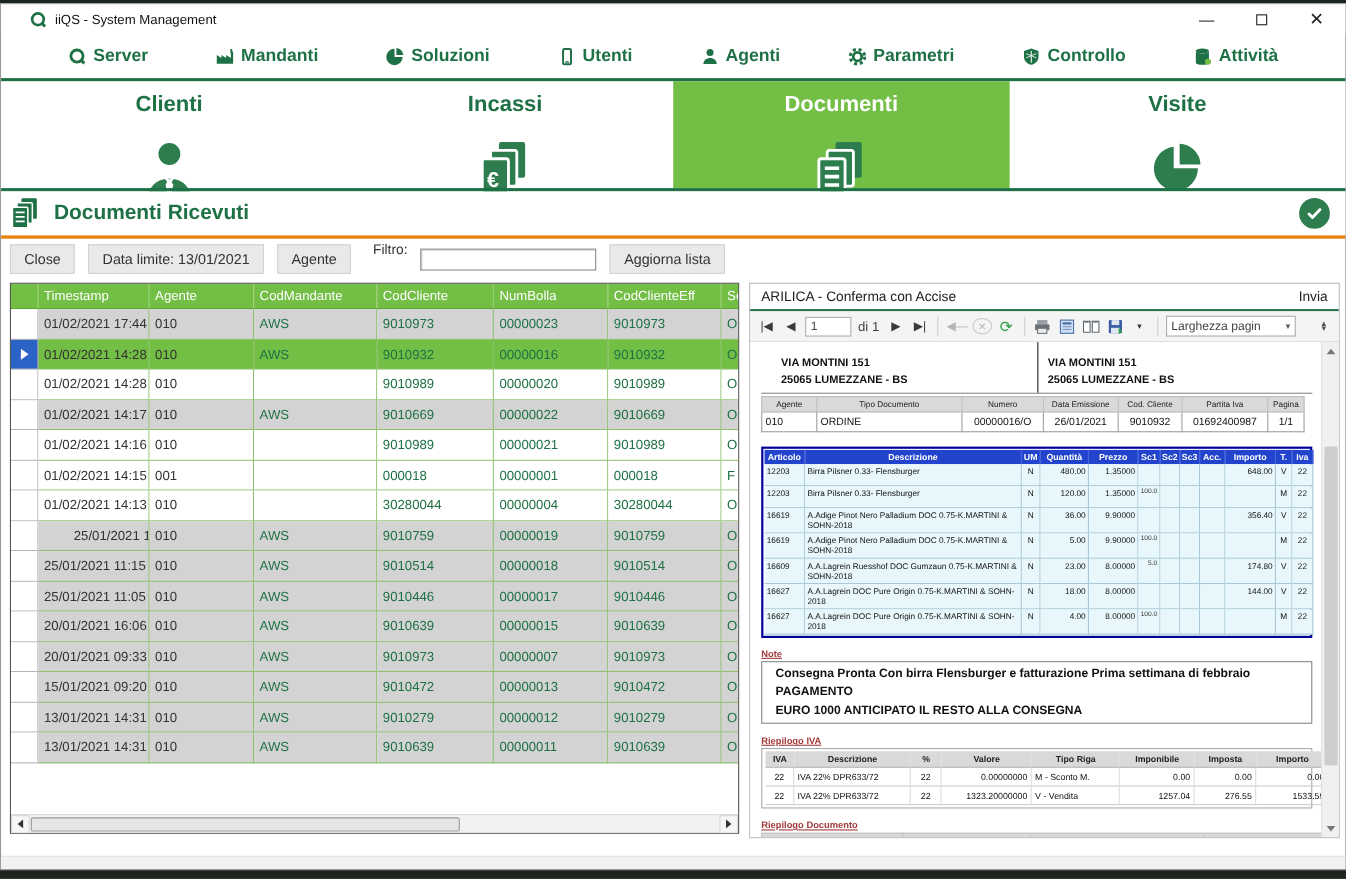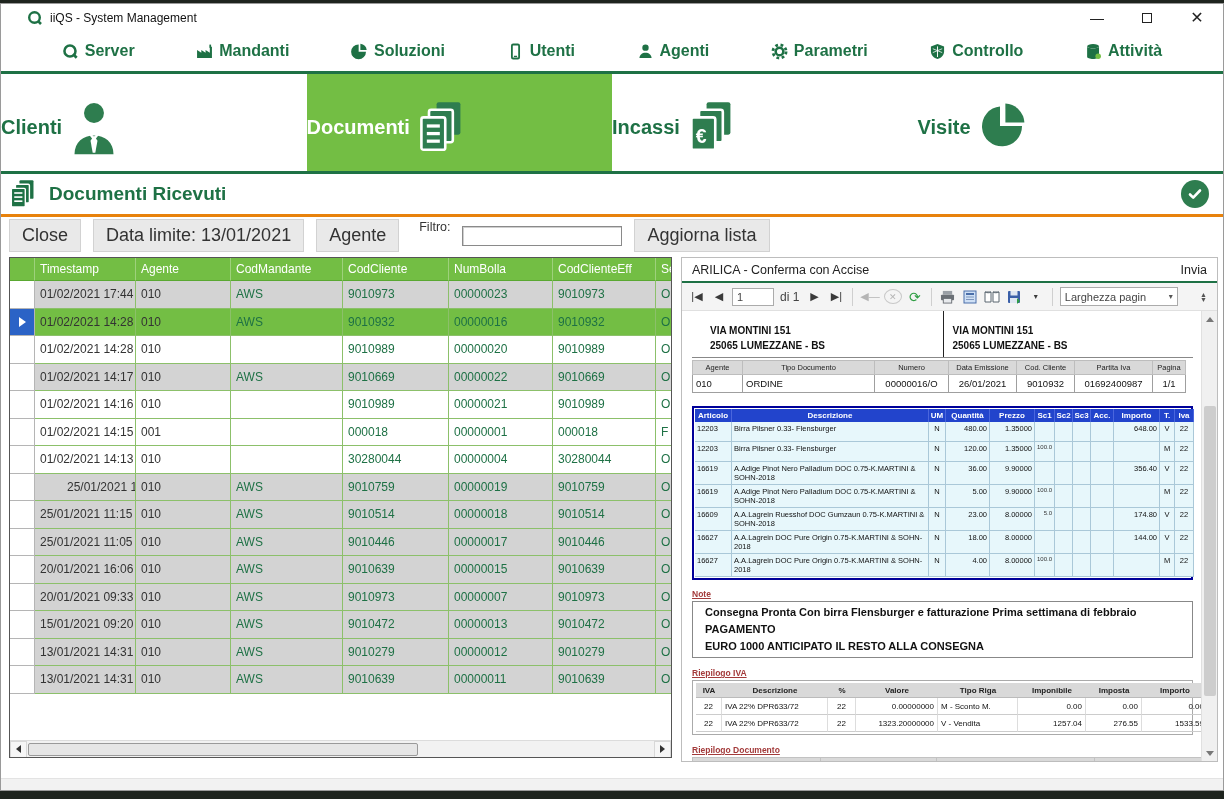--- a/index.html
+++ b/index.html
@@ -16,37 +16,37 @@
   .winbtn .maxsq { width:10px; height:10px; border:1.4px solid #222; display:inline-block; }
 
   
   .menubar { position:absolute; left:0; top:27px; width:100%; height:40px; display:flex; align-items:center; justify-content:space-around; padding:0 30px; }
   .menu-item { display:flex; align-items:center; gap:6px; color:#1E7145; font-size:16px; font-weight:600; cursor:pointer; }
   .menu-item .micon { width:17px; height:17px; display:inline-block; }
   .hline-green { position:absolute; left:0; width:100%; height:3px; background:#1E7145; }
 
   
   .tabstrip { position:absolute; left:0; top:70px; width:100%; height:97px; display:flex; }
-  .tab { flex:1 1 0; display:flex; flex-direction:row; align-items:center; padding-top:10px; gap:6px; cursor:pointer; background:#fff; }
+  .tab { flex:1 1 0; display:flex; flex-direction:column; align-items:center; padding-top:10px; gap:20px; cursor:pointer; background:#fff; }
   .tab .tlabel { font-size:20px; font-weight:bold; color:#1E7145; }
   .tab.active { background:#73BE44; }
   .tab.active .tlabel { color:#fff; }
   .tab .ticon { width:52px; height:56px; }
 
   
   .sectionbar { position:absolute; left:0; top:170px; width:100%; height:40px; background:#fff; display:flex; align-items:center; }
   .sectionbar .sicon { width:28px; height:30px; margin-left:8px; }
   .sectionbar .stitle { font-size:19px; font-weight:bold; color:#1E7145; margin-left:12px; }
   .badge { position:absolute; right:14px; top:6px; width:28px; height:28px; border-radius:50%; background:#2E7D4F; display:flex; align-items:center; justify-content:center; }
   .badge svg { width:16px; height:16px; }
   .hline-orange { position:absolute; left:0; top:210px; width:100%; height:3px; background:#E8820C; }
 
   
   .cmdbar { position:absolute; left:0; top:213px; width:100%; height:37px; display:flex; align-items:center; gap:12px; padding-left:8px; }
-  .cmdbtn { background:#e9e9e9; border:1px solid #d2d2d2; color:#333; font-size:18px; padding:5px 12px; cursor:pointer; white-space:nowrap; }
+  .cmdbtn { background:#e9e9e9; border:1px solid #d2d2d2; color:#333; font-size:13px; padding:5px 12px; cursor:pointer; white-space:nowrap; }
   .filtro-label { font-size:12.5px; color:#333; margin-left:8px; align-self:flex-start; padding-top:3px; }
   .filtro-input { width:160px; height:20px; border:1px solid #8a8a8a; box-shadow:inset 1px 1px 0 #cfcfcf; font-size:12px; padding:0 4px; }
 
   
   .grid-wrap { position:absolute; left:8px; top:253px; width:663px; height:501px; border:1px solid #555; background:#fff; overflow:hidden; }
   .grid-row { display:flex; height:27.5px; }
   .grid-row.hdr { height:23px; }
   .gcell { border-right:1px solid #8CC06A; border-bottom:1px solid #8CC06A; font-size:12px; padding:0 5px; display:flex; align-items:center; overflow:hidden; white-space:nowrap; }
   .hdr .gcell { background:#73BE44; color:#fff; border-right:1px solid #9ed17c; border-bottom:1px solid #5aa832; }
   .sel-cell { width:25px; flex:0 0 25px; background:#fff; border-right:1px solid #b5b5b5; border-bottom:1px solid #b5b5b5; display:flex; align-items:center; justify-content:center; }
@@ -229,41 +229,41 @@
         <span class="tlabel">Clienti</span>
         <span class="ticon">
           <svg viewBox="0 0 24 26">
             <circle cx="12" cy="6" r="4.6" fill="#2E7D4F"></circle>
             <path d="M3 25c0-5.5 4-8.6 9-8.6s9 3.1 9 8.6z" fill="#2E7D4F"></path>
             <path d="M12 16.4l-1.6 2.4 1 5.6h1.2l1-5.6z" fill="#fff"></path>
             <path d="M9.8 15.2L12 18l2.2-2.8" fill="none" stroke="#fff" stroke-width="1.1"></path>
           </svg>
         </span>
       </div>
+      <div class="tab">
+        <span class="tlabel">Incassi</span>
+        <span class="ticon">
+          <svg viewBox="0 0 24 26">
+            <rect x="9.5" y="1" width="11" height="15" rx="1" fill="#2E7D4F"></rect>
+            <rect x="6" y="4.5" width="11" height="15" rx="1" fill="#2E7D4F" stroke="#fff" stroke-width="1.2"></rect>
+            <rect x="2.5" y="8" width="11" height="15" rx="1" fill="#2E7D4F" stroke="#fff" stroke-width="1.2"></rect>
+            <text x="4.5" y="20" font-size="9" font-weight="bold" fill="#fff" font-family="Liberation Sans,sans-serif">€</text>
+          </svg>
+        </span>
+      </div>
       <div class="tab active">
         <span class="tlabel">Documenti</span>
         <span class="ticon">
           <svg viewBox="0 0 24 26">
             <rect x="9.5" y="1" width="11" height="15" rx="1" fill="#2E7D4F"></rect>
             <rect x="6" y="4.5" width="11" height="15" rx="1" fill="#2E7D4F" stroke="#fff" stroke-width="1.2"></rect>
             <rect x="2.5" y="8" width="11" height="15" rx="1" fill="#2E7D4F" stroke="#fff" stroke-width="1.2"></rect>
             <line x1="5" y1="12" x2="11" y2="12" stroke="#fff" stroke-width="1.5"></line>
             <line x1="5" y1="15.5" x2="11" y2="15.5" stroke="#fff" stroke-width="1.5"></line>
             <line x1="5" y1="19" x2="11" y2="19" stroke="#fff" stroke-width="1.5"></line>
-          </svg>
-        </span>
-      </div>
-      <div class="tab">
-        <span class="tlabel">Incassi</span>
-        <span class="ticon">
-          <svg viewBox="0 0 24 26">
-            <rect x="9.5" y="1" width="11" height="15" rx="1" fill="#2E7D4F"></rect>
-            <rect x="6" y="4.5" width="11" height="15" rx="1" fill="#2E7D4F" stroke="#fff" stroke-width="1.2"></rect>
-            <rect x="2.5" y="8" width="11" height="15" rx="1" fill="#2E7D4F" stroke="#fff" stroke-width="1.2"></rect>
-            <text x="4.5" y="20" font-size="9" font-weight="bold" fill="#fff" font-family="Liberation Sans,sans-serif">€</text>
           </svg>
         </span>
       </div>
       <div class="tab">
         <span class="tlabel">Visite</span>
         <span class="ticon">
           <svg viewBox="0 0 26 26">
             <path d="M11.5 3.2A10 10 0 1 0 22.5 13H11.5z" fill="#2E7D4F"></path>
             <path d="M14.2 1.8a10 10 0 0 1 9.5 9.5h-9.5z" fill="#2E7D4F"></path>
           </svg>

